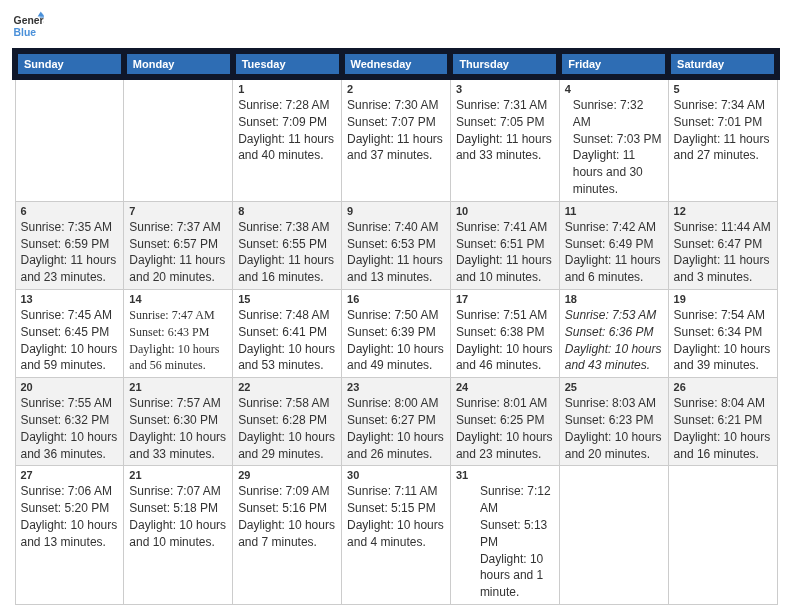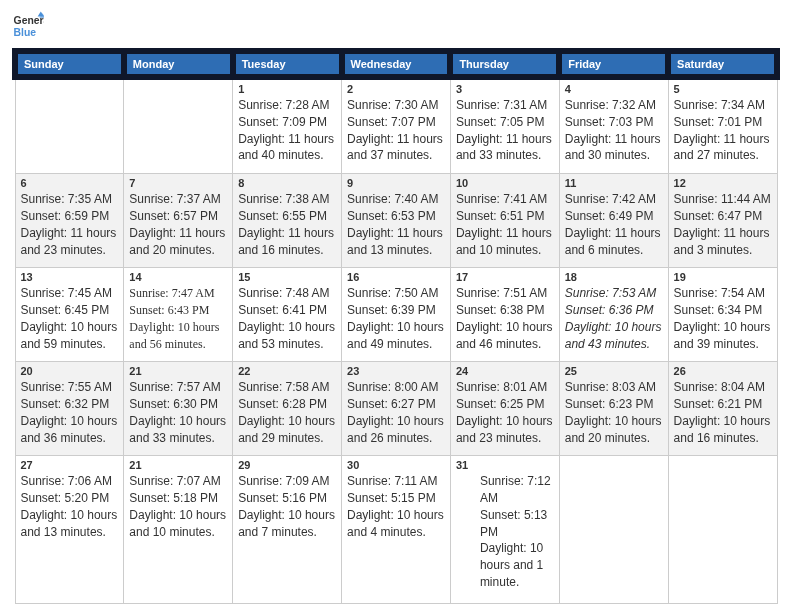--- a/index.html
+++ b/index.html
@@ -139,21 +139,21 @@
 Daylight: 11 hours and 37 minutes.</div>
           </td>
           <td>
             <div class="day-num">3</div>
             <div class="day-detail" style="white-space: pre-line;">Sunrise: 7:31 AM
 Sunset: 7:05 PM
 Daylight: 11 hours and 33 minutes.</div>
           </td>
           <td>
             <div class="day-num">4</div>
-            <div class="day-detail" style="white-space: pre-line;">Sunrise: 7:32 AM
+            <div class="day-detail" style="white-space: pre-line; margin-left: 8px;">Sunrise: 7:32 AM
 Sunset: 7:03 PM
 Daylight: 11 hours and 30 minutes.</div>
           </td>
           <td>
             <div class="day-num">5</div>
             <div class="day-detail" style="white-space: pre-line;">Sunrise: 7:34 AM
 Sunset: 7:01 PM
 Daylight: 11 hours and 27 minutes.</div>
           </td>
         </tr>

